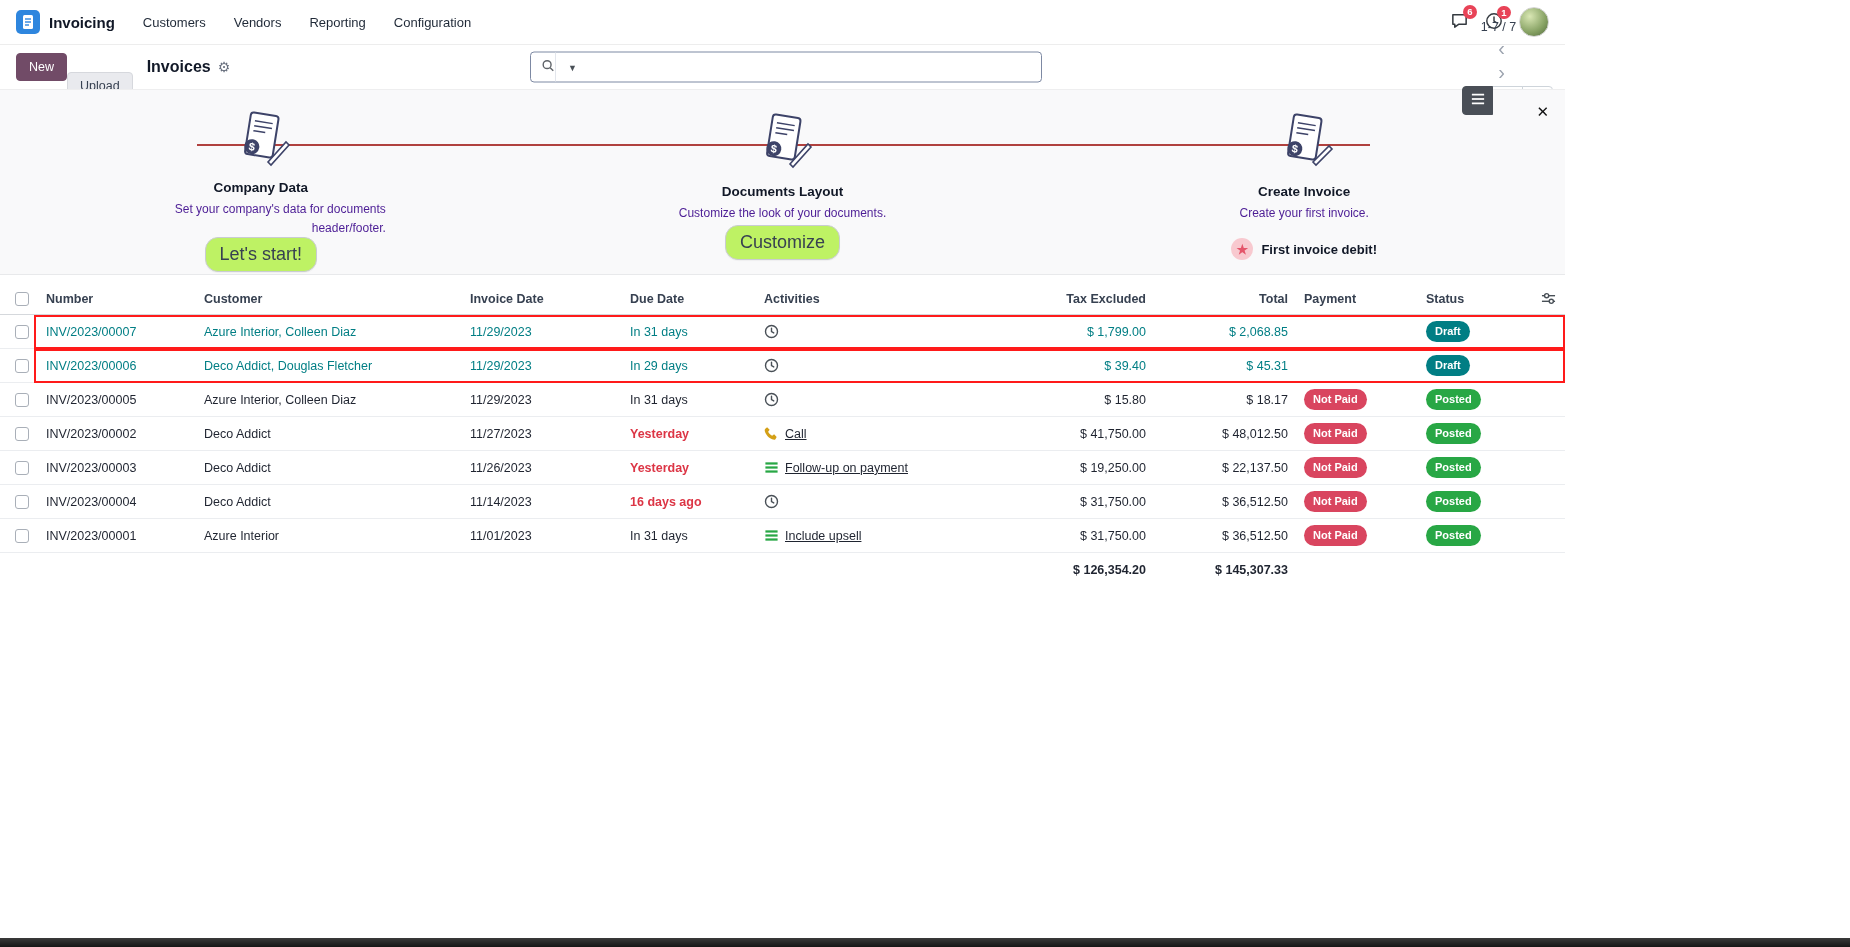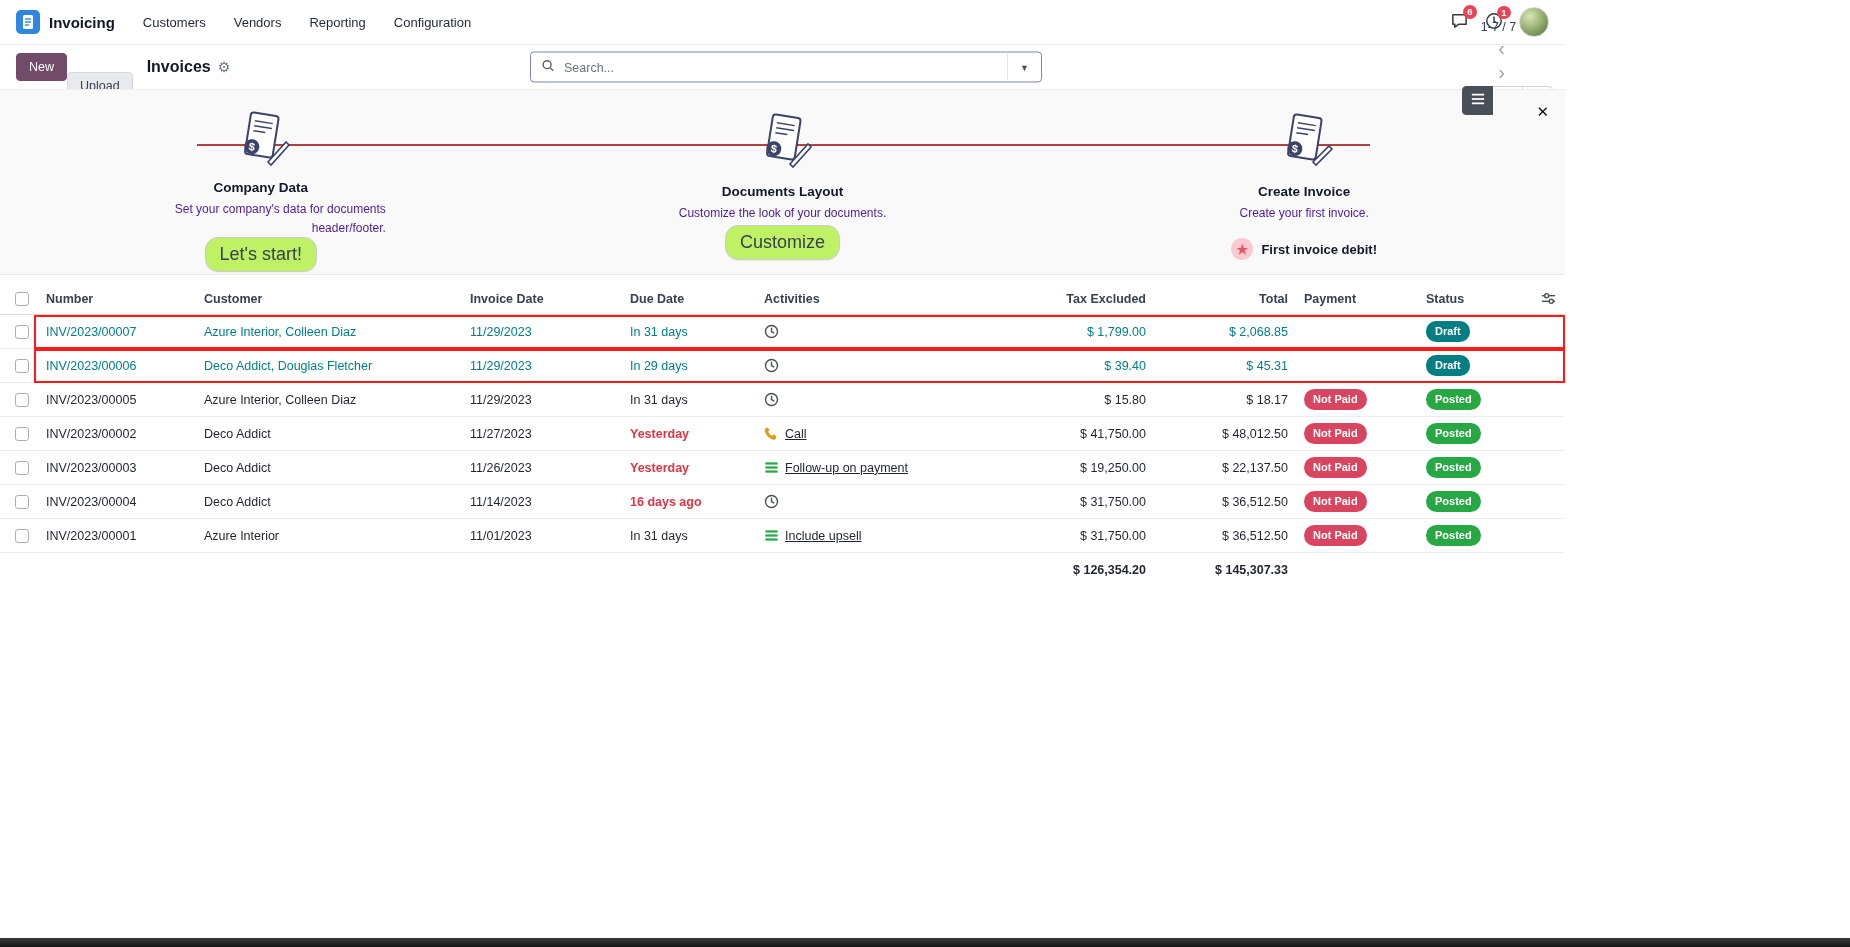--- a/index.html
+++ b/index.html
@@ -136,21 +136,21 @@
   .act-wrap { display: flex; align-items: center; gap: 6px; text-decoration: underline; }
   .act-icon { display: inline-flex; align-items: center; }
   .act-clock { color: #495057; }
   .act-phone { color: var(--phone-gold, #d4a017); }
   .act-list { color: var(--green, #28a745); }
   .badge {
     display: inline-block; padding: 2px 9px; border-radius: 20px;
     font-size: 11px; font-weight: 700; color: #fff; line-height: 1.5;
   }
   .badge-notpaid { background: var(--red-badge, #d9455f); }
-  .badge-draft { background: var(--teal, #017e84); border-radius: 10px; }
+  .badge-draft { background: var(--teal, #017e84); }
   .badge-posted { background: var(--green, #28a745); }
   .highlight-box {
     position: absolute; left: 34px; right: 0;
     border: 2px solid var(--highlight, #ff1a1a);
     pointer-events: none; z-index: 2;
   }
   .th-icon { display: inline-flex; vertical-align: middle; }
 
   .bottom-strip {
     position: absolute; left: 0; bottom: 0; width: 1850px; height: 9px;
@@ -207,21 +207,20 @@
     <span class="view-title">Invoices</span>
     <span class="gear">⚙</span>
 
     <div class="search-bar">
       <span>
         <svg width="14" height="14" viewBox="0 0 16 16" fill="none" stroke="#5f6368" stroke-width="1.6">
           <circle cx="7" cy="7" r="4.5"></circle>
             <line x1="10.5" y1="10.5" x2="14" y2="14"></line>
         </svg>
       </span>
-      <input placeholder="Search..." style="">
       <span class="search-caret">▼</span>
     </div>
 
     <div class="cp-right">
       <span class="pager-text">1-7 / 7</span>
       <button class="pager-btn">‹</button>
       <button class="pager-btn">›</button>
       <div class="view-switcher">
         <button class="vs-btn active">
           <span>

